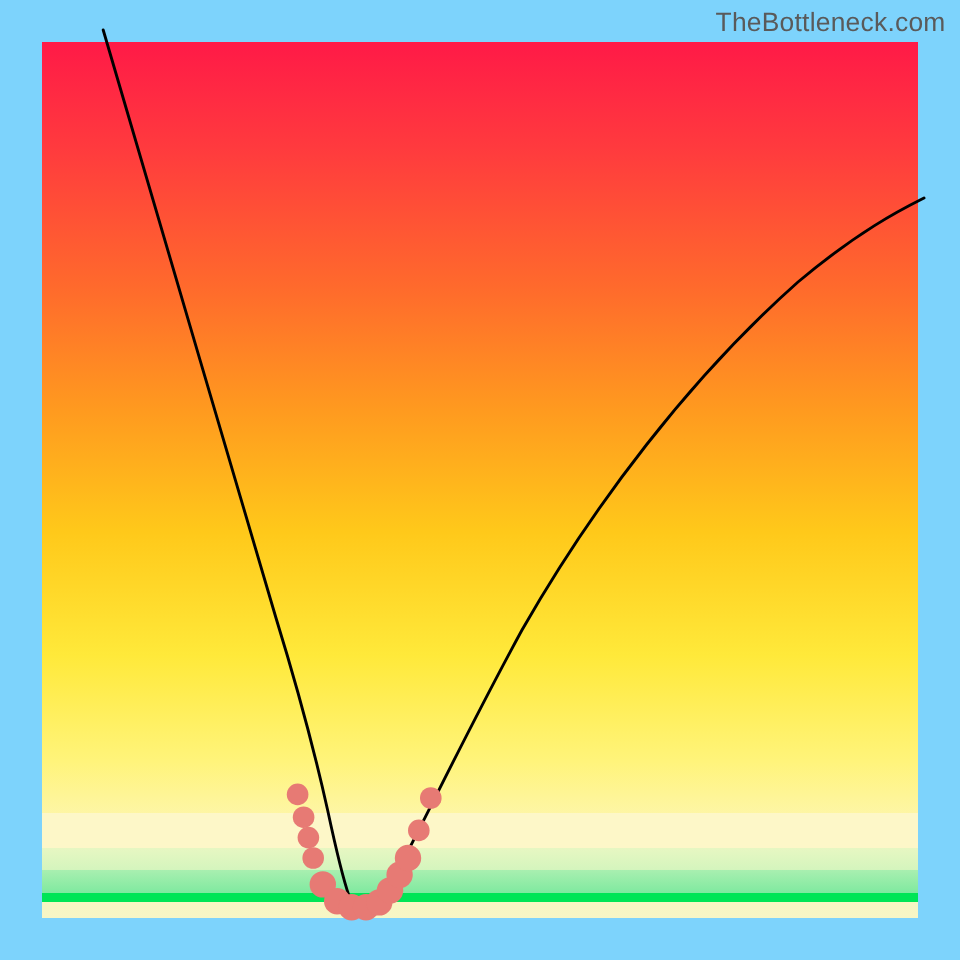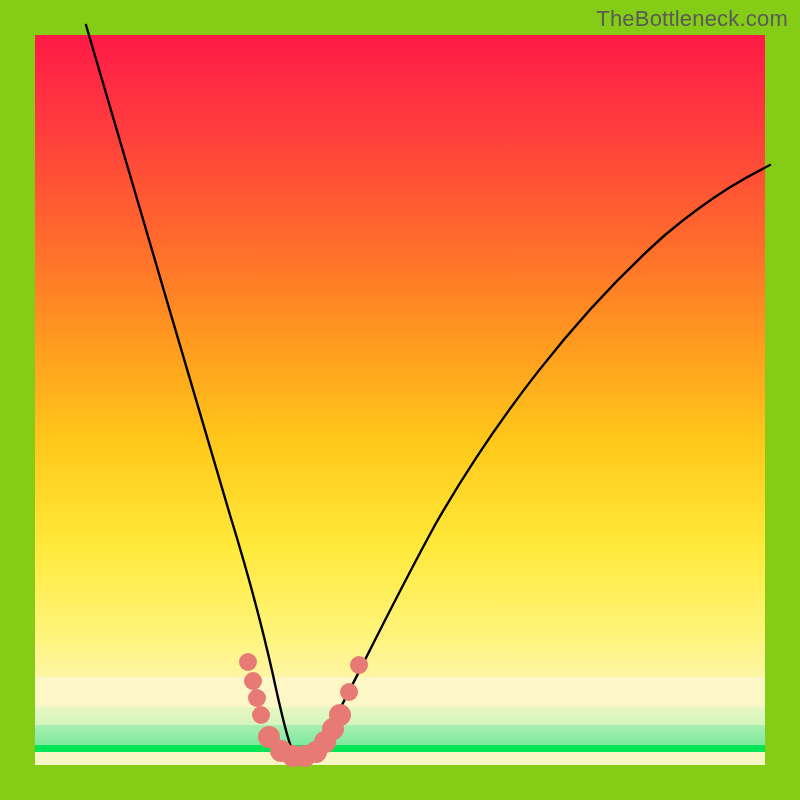--- a/index.html
+++ b/index.html
@@ -10,21 +10,21 @@
     background: #000;
     overflow: hidden;
     font-family: Arial, Helvetica, sans-serif;
   }
   .frame {
     position: absolute;
     top: 0;
     left: 0;
     width: 800px;
     height: 800px;
-    background: #84cc16;
+    background: #7dd3fc;
   }
   .plot-area {
     position: absolute;
     top: 35px;
     left: 35px;
     width: 730px;
     height: 730px;
     
     background:
       

